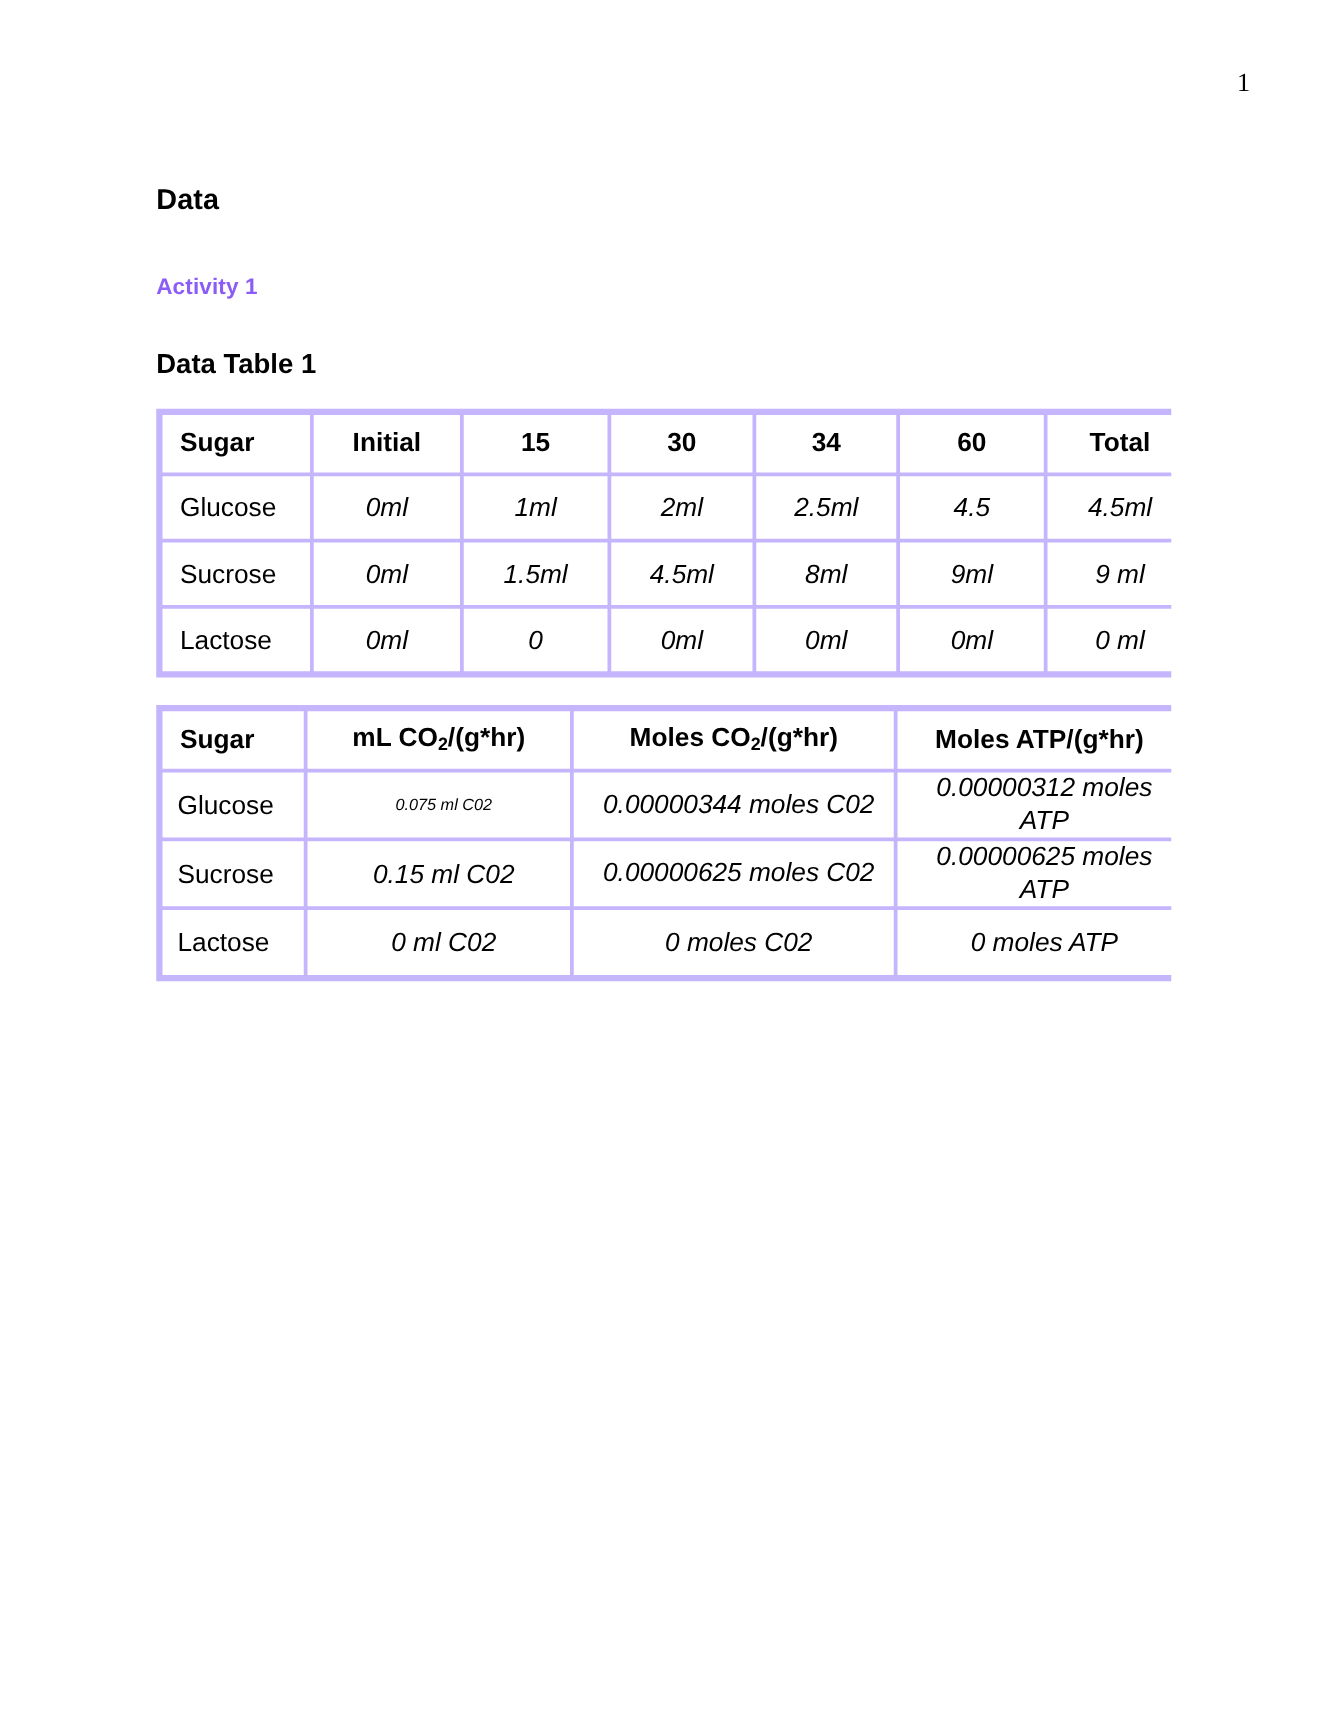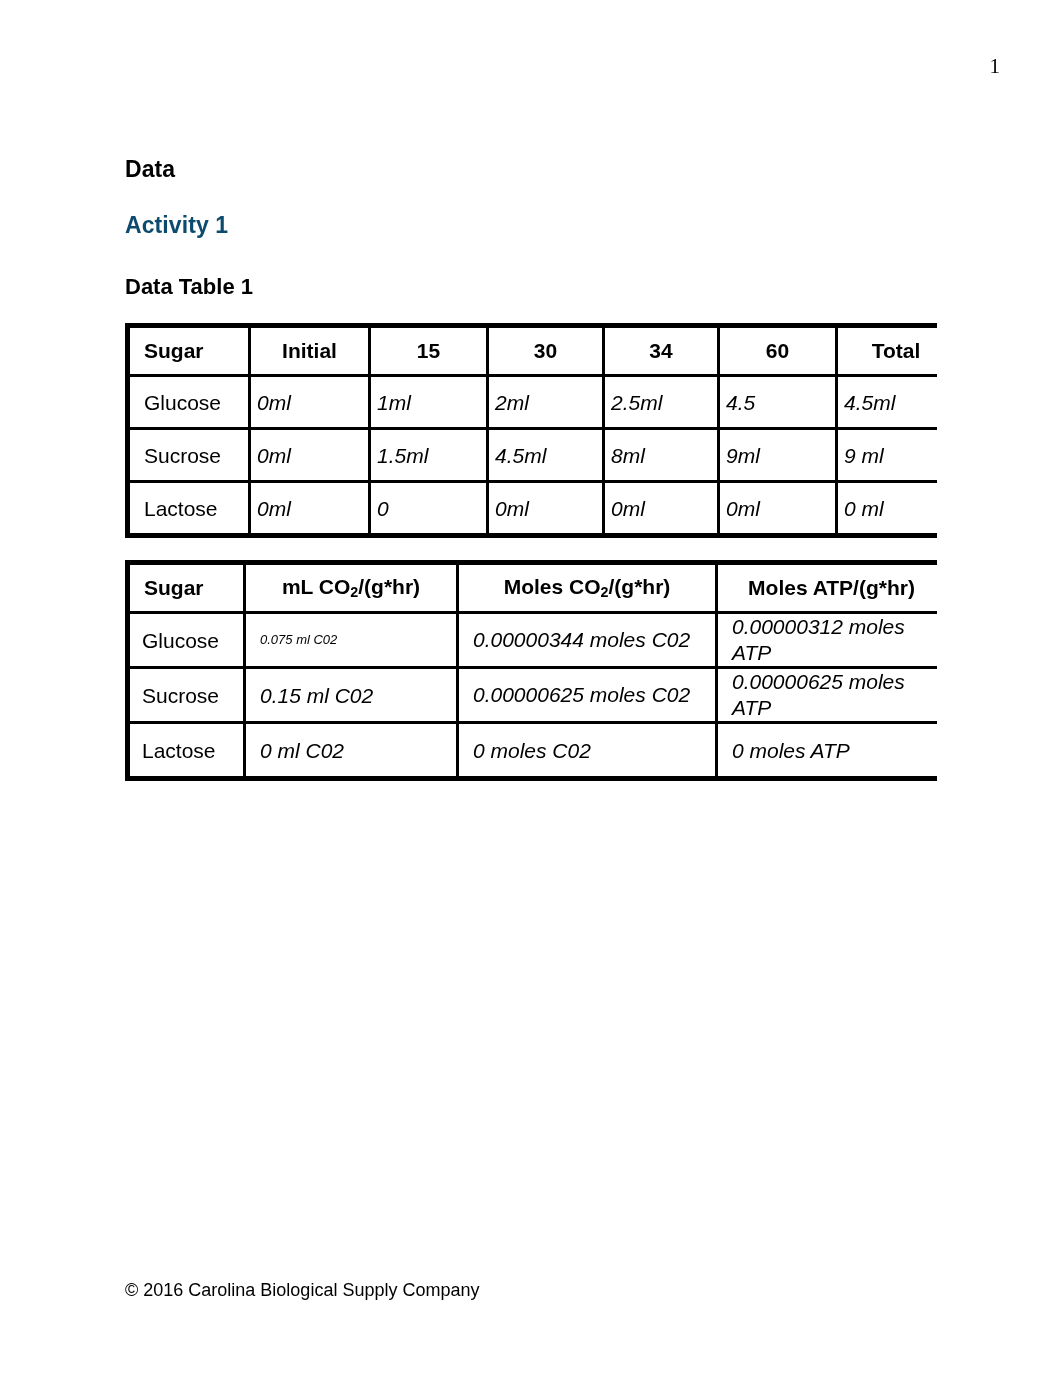--- a/index.html
+++ b/index.html
@@ -30,70 +30,70 @@
     font-family: "Liberation Serif", serif;
     font-size: 21px;
     line-height: 26px;
     color: #000000;
   }
 
   
   .content {
     position: absolute;
     left: 125px;
-    top: 154px;
+    top: 144px;
     width: 812px;
   }
 
   h1.doc-heading {
     margin: 0;
     font-size: 23px;
     line-height: 30px;
     font-weight: bold;
     letter-spacing: 0.1px;
     color: #000000;
   }
   h2.doc-subheading {
-    margin: 26px 0 0 0;
-    font-size: 23px;
+    margin: 40px 0 0 0;
+    font-size: 18px;
     line-height: 30px;
     font-weight: bold;
     letter-spacing: 0.1px;
-    color: #0c4a6e;
+    color: #8b5cf6;
   }
   p.table-label {
     margin: 32px 0 0 0;
     font-size: 22px;
     line-height: 29px;
     font-weight: bold;
     color: #000000;
   }
 
   
   .tbl-wrap {
-    background: #000000;
+    background: #c4b5fd;
     padding: 2px;
     box-sizing: border-box;
   }
   .tbl-1-wrap { margin-top: 22px; width: 812px; }
   .tbl-2-wrap { margin-top: 22px; width: 812px; }
 
   table.doc-table {
     border-collapse: separate;
     border-spacing: 3px;
     width: 100%;
     table-layout: fixed;
   }
   table.doc-table th,
   table.doc-table td {
     background: #ffffff;
     padding: 0 6px;
     margin: 0;
     vertical-align: middle;
-    text-align: left;
+    text-align: center;
     box-sizing: border-box;
   }
   table.doc-table th {
     font-size: 21px;
     line-height: 24px;
     font-weight: bold;
     color: #000000;
     height: 46px;
     text-align: center;
   }
@@ -260,15 +260,14 @@
             <td class="val">0 ml C02</td>
             <td class="val">0 moles C02</td>
             <td class="val">0 moles ATP</td>
           </tr>
         </tbody>
       </table>
     </div>
 
   </div>
 
-  <div class="footer">© 2016 Carolina Biological Supply Company</div>
 
 </div>
 
 </body></html>

